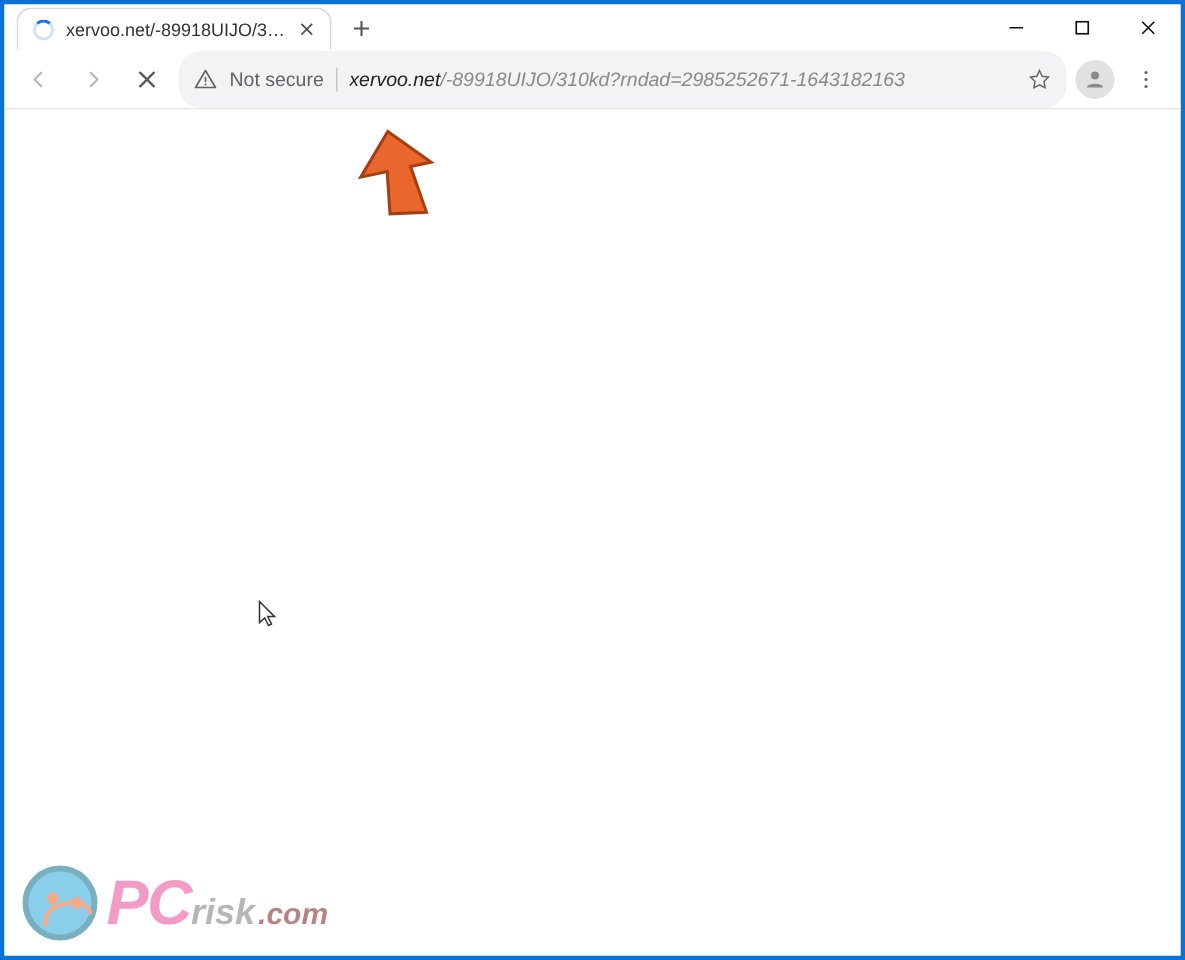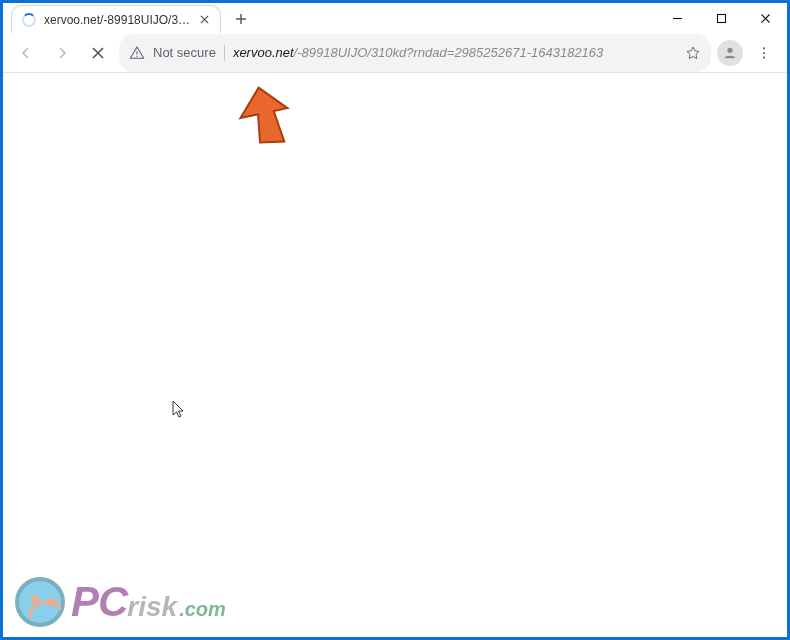--- a/index.html
+++ b/index.html
@@ -33,23 +33,23 @@
 .content { flex: 1; background: #fff; position: relative; }
 .arrow-overlay { position: absolute; top: 80px; left: 232px; pointer-events: none; }
 .cursor-overlay { position: absolute; top: 396px; left: 168px; pointer-events: none; }
 .watermark { position: absolute; bottom: 10px; left: 12px; display: flex; align-items: center; opacity: 0.55; }
 .watermark .ball { width: 50px; height: 50px; border-radius: 50%; background: #2aa8d8; border: 4px solid #0b6f8f; position: relative; margin-right: 6px; }
 .watermark .ball::before { content: ""; position: absolute; width: 28px; height: 10px; border: 3px solid #e9672c; border-bottom: none; border-top-left-radius: 20px; border-top-right-radius: 20px; left: 8px; top: 20px; transform: rotate(-15deg); }
 .watermark .ball .dot1, .watermark .ball .dot2 { position: absolute; width: 8px; height: 8px; background: #e9672c; border-radius: 50%; top: 14px; }
 .watermark .ball .dot1 { left: 12px; }
 .watermark .ball .dot2 { left: 28px; top: 17px; }
 .watermark .text { display: flex; align-items: baseline; font-style: italic; font-weight: 600; }
-.watermark .pc { font-size: 42px; color: #701a75; letter-spacing: -1px; }
-.watermark .risk { font-size: 28px; color: #7b7b7b; }
-.watermark .com { font-size: 20px; color: #15803d; margin-left: 2px; }
+.watermark .pc { font-size: 42px; color: #ec4899; letter-spacing: -1px; }
+.watermark .risk { font-size: 24px; color: #7b7b7b; }
+.watermark .com { font-size: 20px; color: #7f1d1d; margin-left: 2px; }
 </style>
 </head>
 <body>
 
 <div class="window">
 
   <div class="titlebar">
     <div class="tabs-row">
       <div class="tab">
         <div class="spinner"></div>

